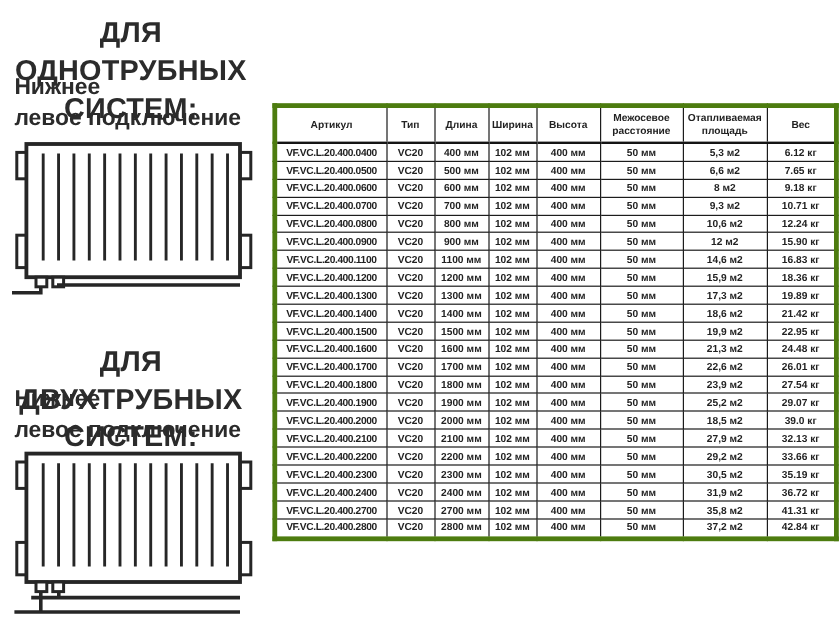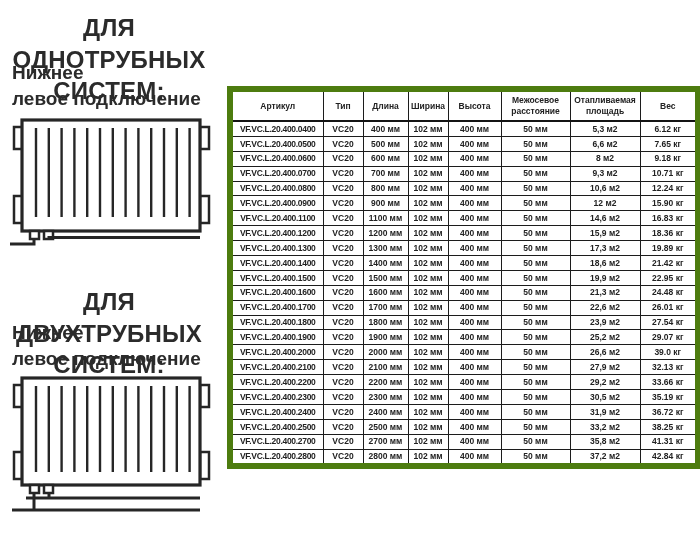--- a/index.html
+++ b/index.html
@@ -41,21 +41,21 @@
   }
   table.spec {
     border-collapse:collapse; table-layout:fixed; width:468px;
     font-size:8.5px; font-weight:700; color:#222222;
   }
   table.spec th, table.spec td {
     border:1px solid #1c1c1c;
     text-align:center; vertical-align:middle;
     padding:0 1px; overflow:hidden;
   }
-  table.spec { border:6px solid #4d7c0f; }
+  table.spec { border:4px solid #4d7c0f; }
   table.spec thead th {
     height:28px; font-size:8.5px; line-height:1.25;
     border-bottom:2px solid #141414;
   }
   table.spec tbody td { height:13.9px; line-height:1; white-space:nowrap; }
   table.spec tbody td:first-child { letter-spacing:-0.3px; }
 </style>
 </head>
 <body>
 
@@ -314,21 +314,21 @@
             <td>25,2 м2</td>
             <td>29.07 кг</td>
           </tr>
           <tr>
             <td>VF.VC.L.20.400.2000</td>
             <td>VC20</td>
             <td>2000 мм</td>
             <td>102 мм</td>
             <td>400 мм</td>
             <td>50 мм</td>
-            <td>26,6 м2</td>
+            <td>18,5 м2</td>
             <td>39.0 кг</td>
           </tr>
           <tr>
             <td>VF.VC.L.20.400.2100</td>
             <td>VC20</td>
             <td>2100 мм</td>
             <td>102 мм</td>
             <td>400 мм</td>
             <td>50 мм</td>
             <td>27,9 м2</td>
@@ -356,30 +356,20 @@
           </tr>
           <tr>
             <td>VF.VC.L.20.400.2400</td>
             <td>VC20</td>
             <td>2400 мм</td>
             <td>102 мм</td>
             <td>400 мм</td>
             <td>50 мм</td>
             <td>31,9 м2</td>
             <td>36.72 кг</td>
-          </tr>
-          <tr>
-            <td>VF.VC.L.20.400.2500</td>
-            <td>VC20</td>
-            <td>2500 мм</td>
-            <td>102 мм</td>
-            <td>400 мм</td>
-            <td>50 мм</td>
-            <td>33,2 м2</td>
-            <td>38.25 кг</td>
           </tr>
           <tr>
             <td>VF.VC.L.20.400.2700</td>
             <td>VC20</td>
             <td>2700 мм</td>
             <td>102 мм</td>
             <td>400 мм</td>
             <td>50 мм</td>
             <td>35,8 м2</td>
             <td>41.31 кг</td>

